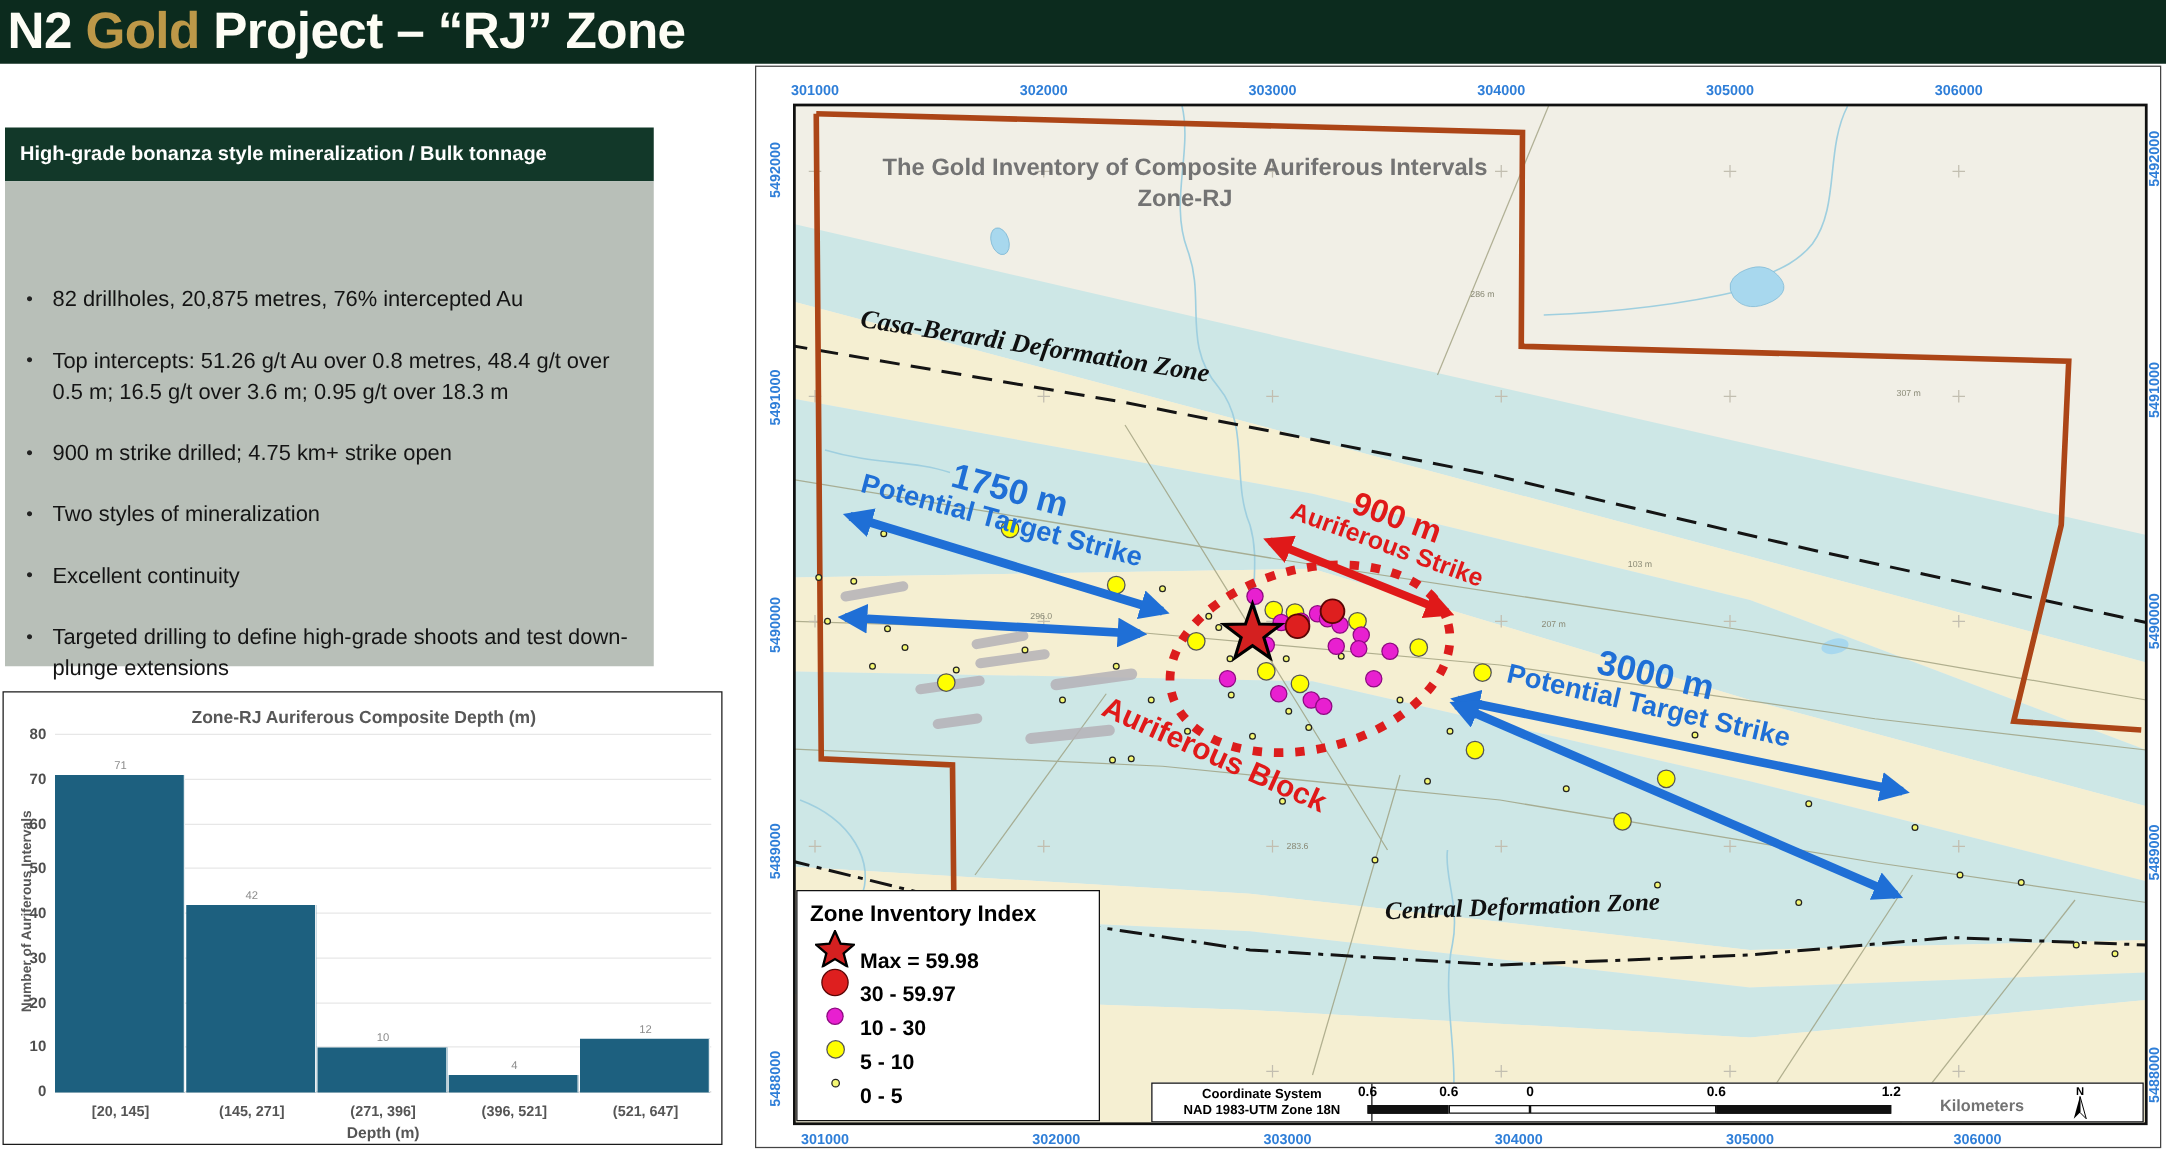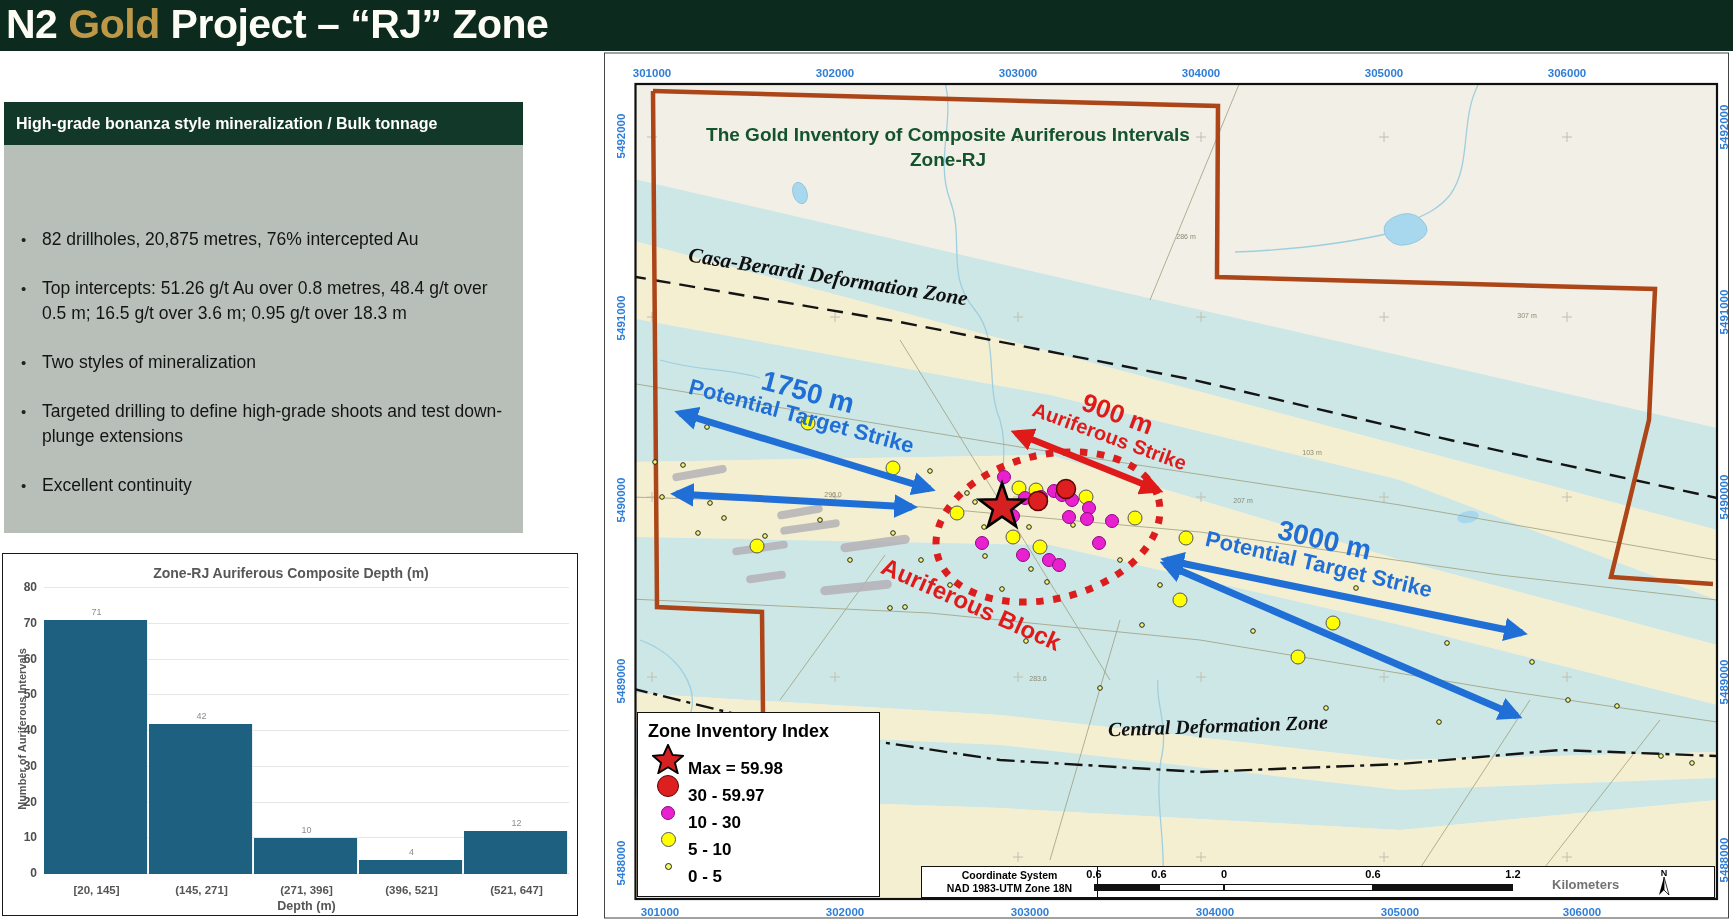--- a/index.html
+++ b/index.html
@@ -32,21 +32,21 @@
   .xtick { position:absolute; transform:translateX(-50%); font-size:11.5px; font-weight:bold; color:#555; white-space:nowrap; }
   #chart-xlabel { position:absolute; left:41px; top:345px; width:525px; text-align:center; font-size:12.5px; font-weight:bold; color:#555; }
 
   
   #map-svg { position:absolute; left:0; top:0; width:1733px; height:921px; z-index:1; }
   #annot { position:absolute; left:0; top:0; width:1733px; height:921px; z-index:2; pointer-events:none; }
   .coord { position:absolute; transform:translate(-50%,-50%); font-size:11.5px; font-weight:bold; color:#2e7ed8; white-space:nowrap; }
   .coord.vert { transform:translate(-50%,-50%) rotate(-90deg); }
   .spot { position:absolute; transform:translate(-50%,-50%); font-size:7px; color:#8a8a76; white-space:nowrap; }
   .rot { position:absolute; transform:translate(-50%,-50%) rotate(var(--r,0deg)); text-align:center; white-space:nowrap; }
-  #map-title1,#map-title2 { font-size:19px; font-weight:bold; color:#14532d; }
+  #map-title1,#map-title2 { font-size:19px; font-weight:bold; color:#737373; }
   .defzone { font-family:"Liberation Serif",serif; font-style:italic; font-weight:bold; color:#101010; }
   .blue-ann { color:#1f6fd6; font-weight:bold; line-height:1.04; }
   .red-ann { color:#e01919; font-weight:bold; line-height:1.04; }
   .ann-big { font-size:28px; }
   .ann-small { font-size:22px; }
 
   
   #legend { position:absolute; left:637px; top:712px; width:243px; height:185px; background:#fff; border:1.5px solid #111; z-index:3; padding:8px 10px 0 10px; }
   #legend .lg-title { font-size:18px; font-weight:bold; color:#000; margin-bottom:3px; }
   .lg-row { display:flex; align-items:center; height:27px; }
@@ -79,23 +79,24 @@
     <div class="title"><span>N2 </span><span class="gold">Gold</span><span> Project – “RJ” Zone</span></div>
   </div>
 
   <div id="subheader">
     <div class="sh-text">High-grade bonanza style mineralization / Bulk tonnage</div>
   </div>
   <div id="bullets-box">
     <ul>
       <li>82 drillholes, 20,875 metres, 76% intercepted Au</li>
       <li>Top intercepts: 51.26 g/t Au over 0.8 metres, 48.4 g/t over 0.5 m;  16.5 g/t over 3.6 m; 0.95 g/t over 18.3 m</li>
+      <li>900 m strike drilled; 4.75 km+ strike open</li>
       <li>Two styles of mineralization</li>
+      <li>Excellent continuity</li>
       <li>Targeted drilling to define high-grade shoots and test down-plunge extensions</li>
-      <li>Excellent continuity</li>
     </ul>
   </div>
 
   <div id="chart-box">
     <div id="chart-title">Zone-RJ Auriferous Composite Depth (m)</div>
     <div id="chart-ylabel">Number of Auriferous Intervals</div>
     <div id="chart-plot">
         <div class="gridline zero" style="bottom: 0px;"></div>
         <div class="gridline" style="bottom: 35.75px;"></div>
         <div class="gridline" style="bottom: 71.5px;"></div>

